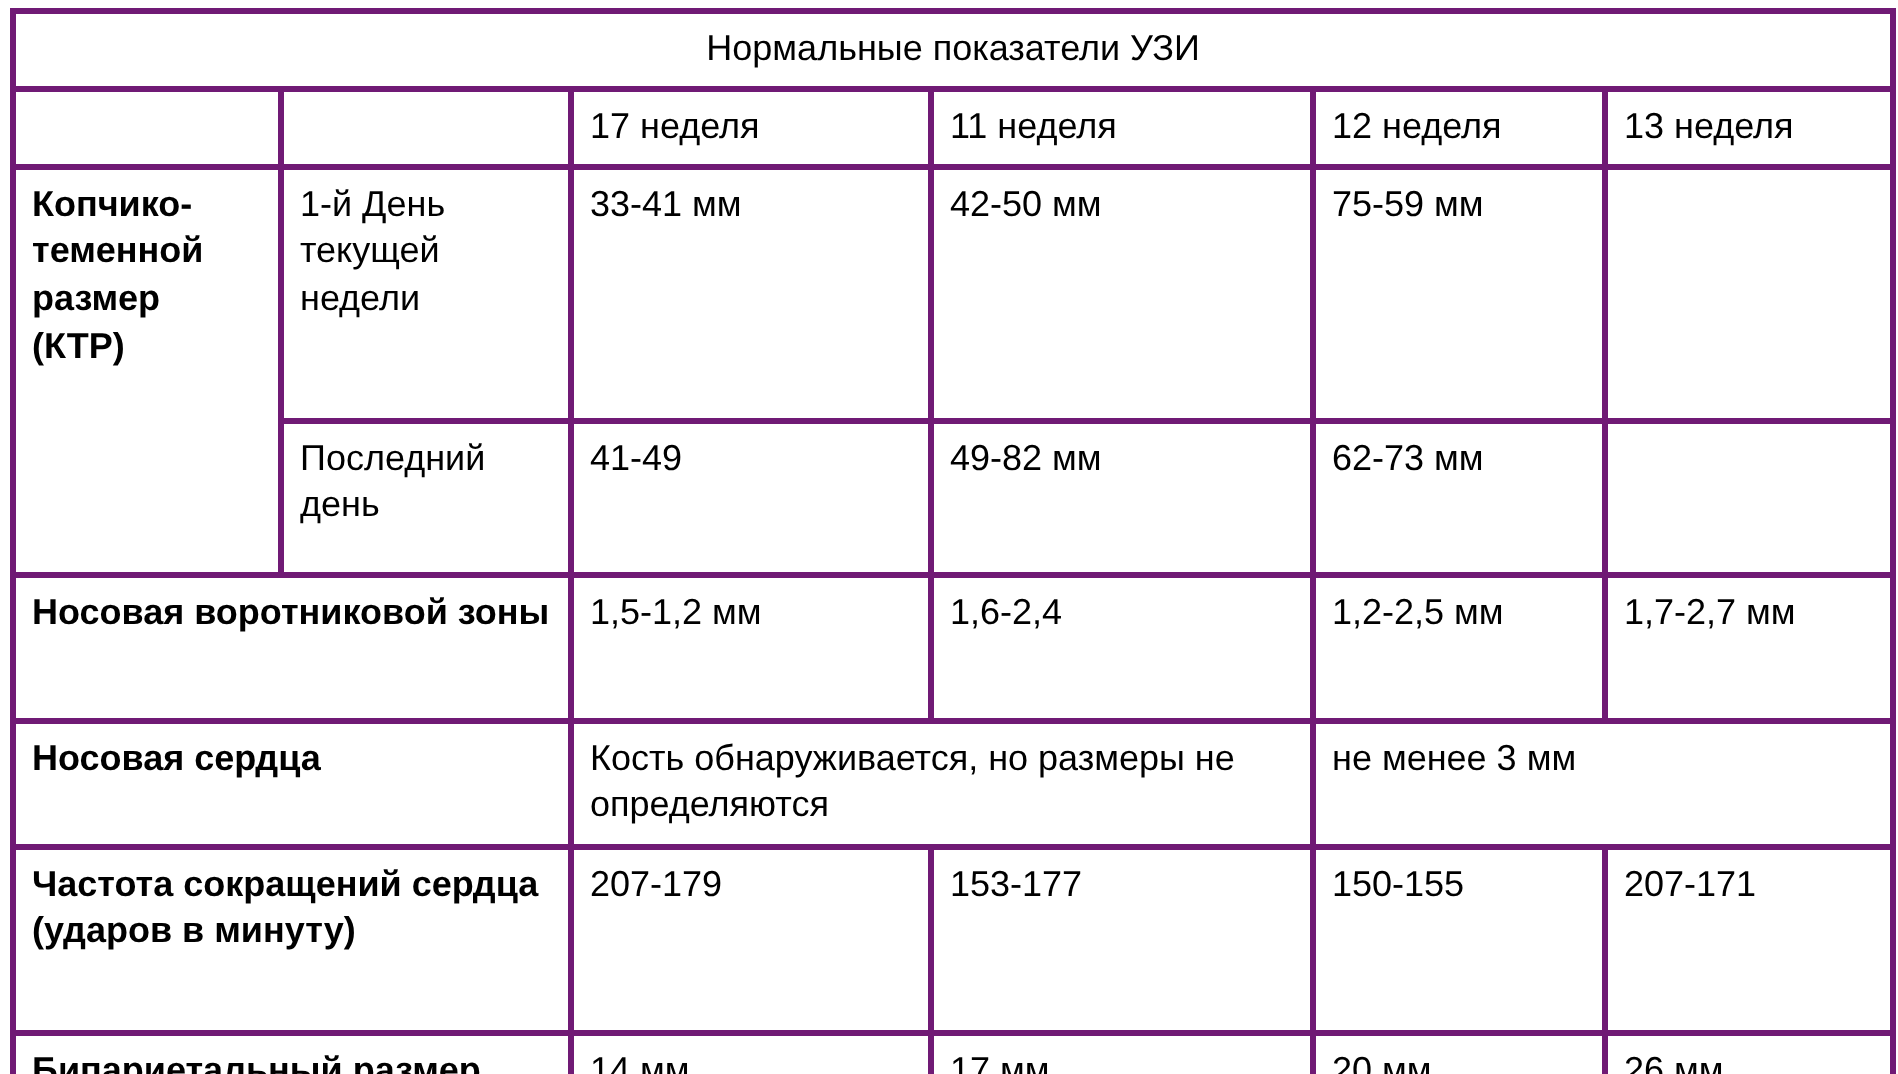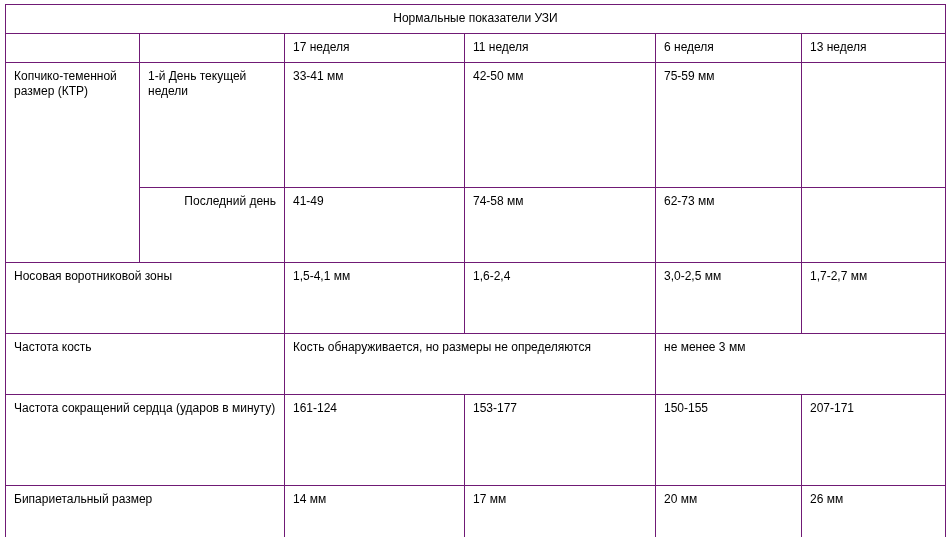--- a/index.html
+++ b/index.html
@@ -20,43 +20,44 @@
     box-sizing: border-box;
     position: relative;
   }
   table.us-table {
     border-collapse: collapse;
     width: 940px;
     margin: 4px 0 0 5px;
     table-layout: fixed;
   }
   table.us-table td {
-    border: 1px solid #701a75;
+    border: 3px solid #701a75;
     vertical-align: top;
     padding: 6px 8px 6px 8px;
-    font-size: 12px;
+    font-size: 18px;
     line-height: 1.32;
     font-family: "Liberation Sans", sans-serif;
   }
   .title-cell {
     text-align: center;
     border: 1px solid #000000;
     font-size: 17px;
     padding: 6px 4px 7px 4px;
   }
   .hdr {
     font-size: 16.5px;
     padding-top: 6px;
     padding-bottom: 6px;
   }
   .label-cell {
     font-size: 16.5px;
+    font-weight: bold;
   }
   .tall-1 { height: 112px; }
-  .tall-2 { height: 62px; text-align: right; }
+  .tall-2 { height: 62px; }
   .tall-3 { height: 58px; }
   .tall-4 { height: 48px; }
   .tall-5 { height: 78px; }
   .tall-6 { height: 58px; }
 </style>
 </head>
 <body>
 
 <div class="sheet">
   <table class="us-table">
@@ -70,58 +71,58 @@
     </colgroup>
     <tbody>
       <tr>
         <td class="title-cell" colspan="6">Нормальные показатели УЗИ</td>
       </tr>
       <tr>
         <td class="hdr"></td>
         <td class="hdr"></td>
         <td class="hdr">17 неделя</td>
         <td class="hdr">11 неделя</td>
-        <td class="hdr">6 неделя</td>
+        <td class="hdr">12 неделя</td>
         <td class="hdr">13 неделя</td>
       </tr>
 
       <tr>
         <td class="label-cell tall-1" rowspan="2">Копчико-теменной размер (КТР)</td>
         <td class="tall-1">1-й День текущей недели</td>
         <td>33-41 мм</td>
         <td>42-50 мм</td>
         <td>75-59 мм</td>
         <td></td>
       </tr>
 
       <tr>
         <td class="tall-2">Последний день</td>
         <td>41-49</td>
-        <td>74-58 мм</td>
+        <td>49-82 мм</td>
         <td>62-73 мм</td>
         <td></td>
       </tr>
 
       <tr>
         <td class="label-cell tall-3" colspan="2">Носовая воротниковой зоны</td>
-        <td>1,5-4,1 мм</td>
+        <td>1,5-1,2 мм</td>
         <td>1,6-2,4</td>
-        <td>3,0-2,5 мм</td>
+        <td>1,2-2,5 мм</td>
         <td>1,7-2,7 мм</td>
       </tr>
 
       <tr>
-        <td class="label-cell tall-4" colspan="2">Частота кость</td>
+        <td class="label-cell tall-4" colspan="2">Носовая сердца</td>
         <td colspan="2">Кость обнаруживается, но размеры не определяются</td>
         <td colspan="2">не менее 3 мм</td>
       </tr>
 
       <tr>
         <td class="label-cell tall-5" colspan="2">Частота сокращений сердца (ударов в минуту)</td>
-        <td>161-124</td>
+        <td>207-179</td>
         <td>153-177</td>
         <td>150-155</td>
         <td>207-171</td>
       </tr>
 
       <tr>
         <td class="label-cell tall-6" colspan="2">Бипариетальный размер</td>
         <td>14 мм</td>
         <td>17 мм</td>
         <td>20 мм</td>

